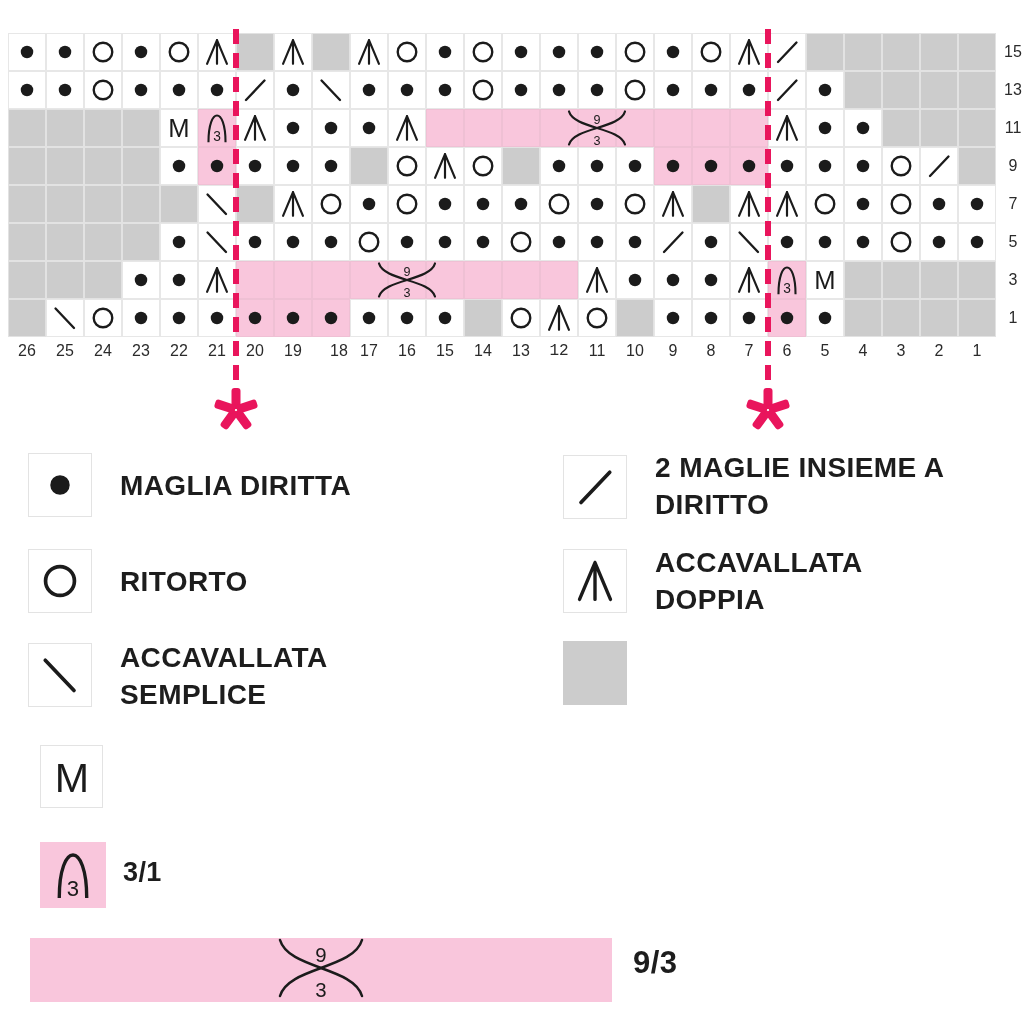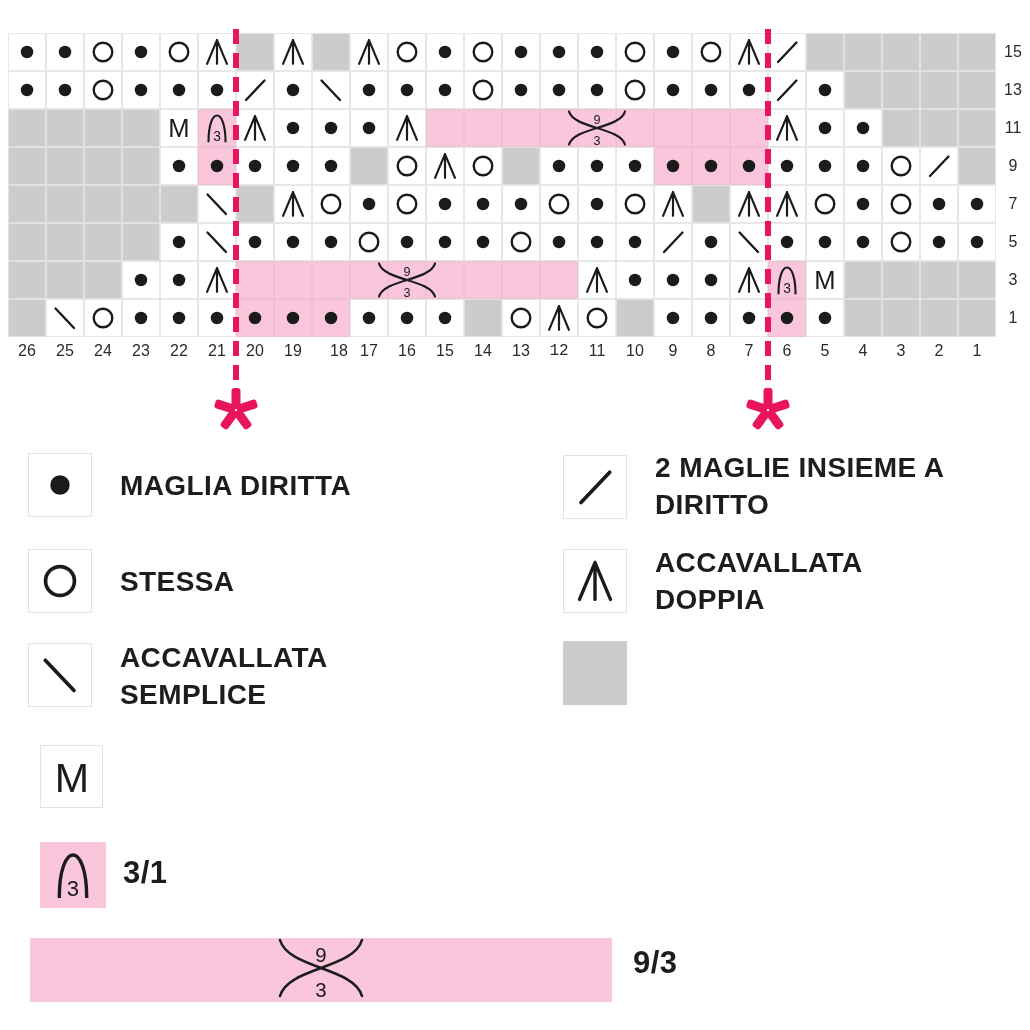--- a/index.html
+++ b/index.html
@@ -903,21 +903,21 @@
         <circle cx="19" cy="19" r="6.6" fill="#1b1b1b"></circle>
       </svg>
     </div>
   <div class="llabel" style="left:120px;top:467px">MAGLIA DIRITTA</div>
 
   <div class="lbox" style="left:28px;top:549px">
       <svg width="56" height="56" viewBox="0 0 38 38" fill="none" xmlns="http://www.w3.org/2000/svg">
         <circle cx="19" cy="19" r="9.8" stroke="#1b1b1b" stroke-width="2.5"></circle>
       </svg>
     </div>
-  <div class="llabel" style="left:120px;top:563px">STESSA</div>
+  <div class="llabel" style="left:120px;top:563px">RITORTO</div>
 
   <div class="lbox" style="left:28px;top:643px">
       <svg width="56" height="56" viewBox="0 0 38 38" fill="none" xmlns="http://www.w3.org/2000/svg">
         <path d="M9 9 L28.5 29.5" stroke="#1b1b1b" stroke-width="2.5" stroke-linecap="round"></path>
       </svg>
     </div>
   <div class="llabel" style="left:120px;top:639px">ACCAVALLATA
 SEMPLICE</div>
 
   <div class="lbox" style="left:563px;top:455px">
@@ -943,21 +943,21 @@
         <text x="19" y="28.5" text-anchor="middle" font-size="27" fill="#1b1b1b" font-family="Liberation Sans,sans-serif">M</text>
       </svg>
     </div>
 
   <div class="lbox pink" style="left:40px;top:842px;width:66px;height:66px">
       <svg width="58" height="58" viewBox="0 0 38 38" fill="none" xmlns="http://www.w3.org/2000/svg">
         <path d="M10 34 C 10 -3.5, 28 -3.5, 28 34" stroke="#1b1b1b" stroke-width="2.2" fill="none"></path>
         <text x="19" y="33" text-anchor="middle" font-size="14.5" fill="#1b1b1b" font-family="Liberation Sans,sans-serif">3</text>
       </svg>
     </div>
-  <div class="llabel" style="left:123px;top:854px;font-size:31px">3/1</div>
+  <div class="llabel" style="left:123px;top:854px;font-size:27px">3/1</div>
 
   <div class="band">
     <span class="cableWrap"><svg width="88" height="60" viewBox="0 0 88 60" fill="none" xmlns="http://www.w3.org/2000/svg">
           <path d="M 3 2 C 11.4 31.2, 76.6 28.8, 85 58" stroke="#1b1b1b" stroke-width="2.52" stroke-linecap="round"></path>
           <path d="M 85 2 C 76.6 31.2, 11.4 28.8, 3 58" stroke="#1b1b1b" stroke-width="2.52" stroke-linecap="round"></path>
           <text x="44" y="24.0" text-anchor="middle" font-size="20.4" fill="#1b1b1b" font-family="Liberation Sans,sans-serif">9</text>
           <text x="44" y="58.5" text-anchor="middle" font-size="20.4" fill="#1b1b1b" font-family="Liberation Sans,sans-serif">3</text>
         </svg></span>
   </div>
   <div class="llabel" style="left:633px;top:944px;font-size:31px">9/3</div>

